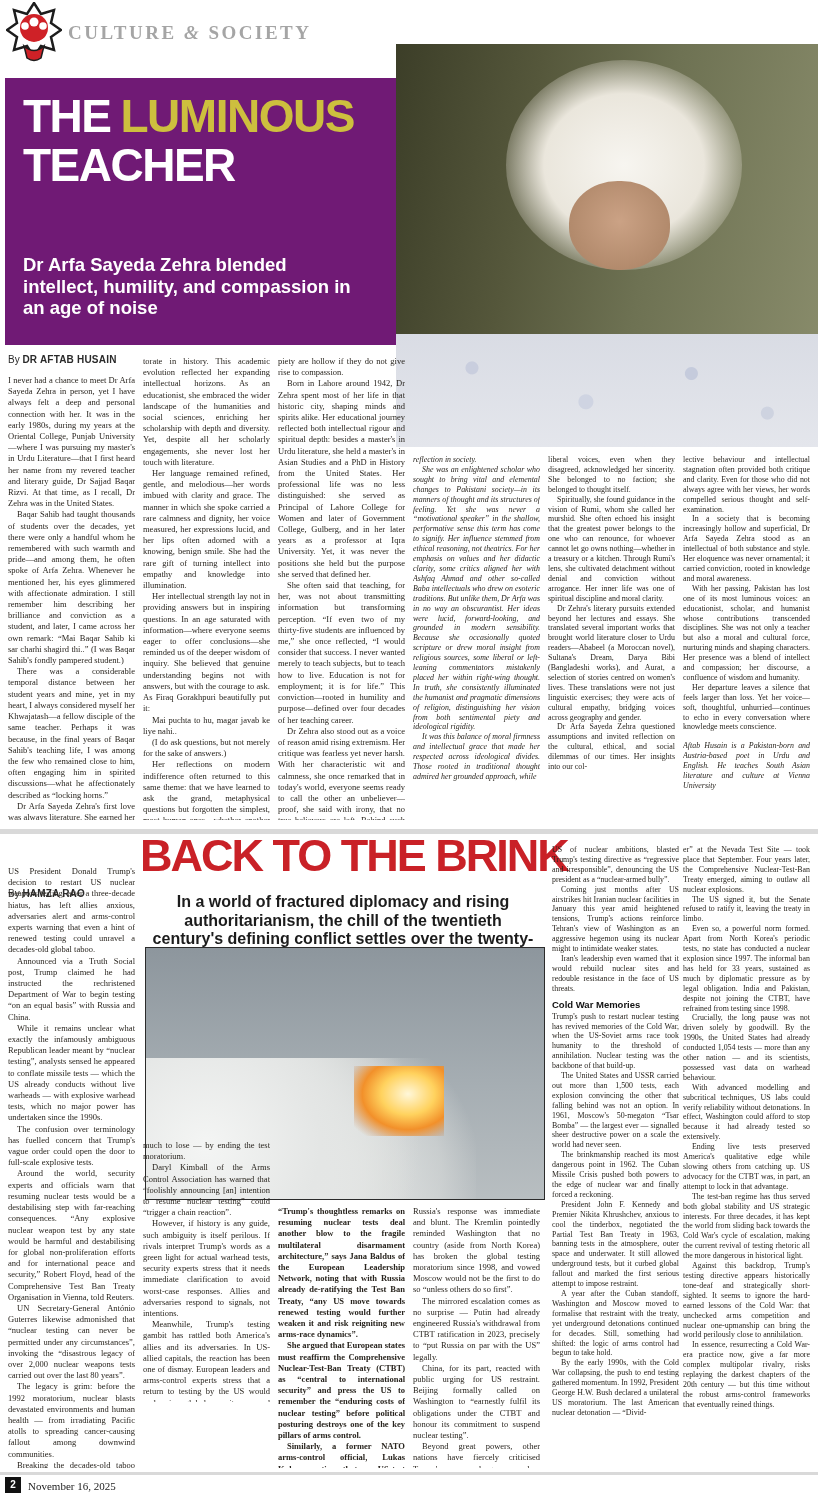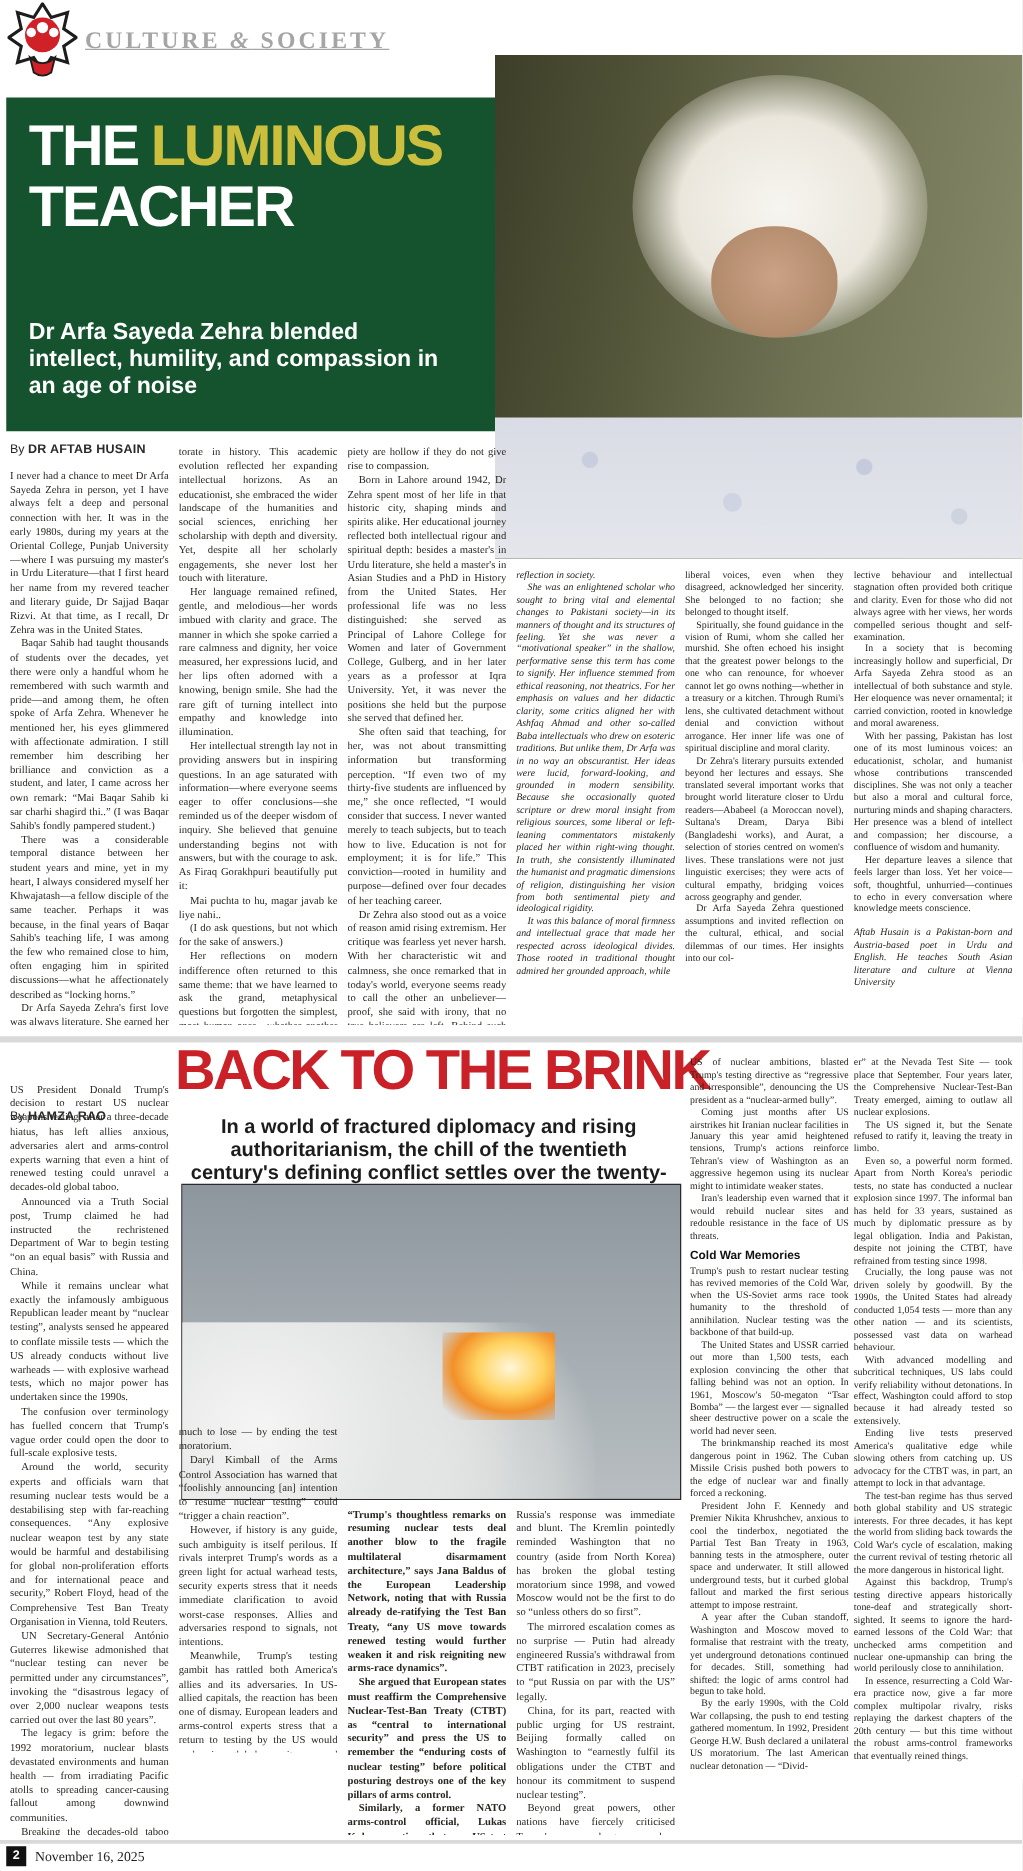--- a/index.html
+++ b/index.html
@@ -1,24 +1,24 @@
 <!DOCTYPE html>
 <html><head>
 <meta charset="utf-8">
 <style>
   html,body{margin:0;padding:0;background:#e9e9e9;}
   .page{position:relative;width:818px;height:1497px;background:#ffffff;overflow:hidden;
         font-family:"Liberation Serif",serif;}
   
   .section-title{position:absolute;left:68px;top:22px;font:bold 19px/22px "Liberation Serif",serif;
-        color:#a5a5a5;letter-spacing:2.5px;text-decoration:underline;}
+        color:#a5a5a5;letter-spacing:2.5px;}
   .section-title .amp{font-style:italic;}
   .header-rule{position:absolute;left:67px;top:87px;width:327px;height:1px;background:#c3c3c3;}
   
-  .a1-block{position:absolute;left:5px;top:78px;width:391px;height:267px;background:#14532d;color:#fff;}
+  .a1-block{position:absolute;left:5px;top:78px;width:391px;height:267px;background:#701a75;color:#fff;}
   .a1-title{position:absolute;left:18px;top:14px;font:bold 46px/49px "Liberation Sans",sans-serif;
         letter-spacing:-1.5px;color:#fff;white-space:nowrap;}
   .a1-title .accent{color:#cdbf3e;margin-left:10px;}
   .a1-standfirst{position:absolute;left:18px;top:176px;width:340px;
         font:bold 18.5px/21.5px "Liberation Sans",sans-serif;color:#fff;}
   
   .photo1{position:absolute;left:396px;top:44px;width:422px;height:403px;overflow:hidden;
         background:linear-gradient(100deg,#3c3e28 0%,#55573b 30%,#6e7253 58%,#8a8d6c 100%);}
   .photo1 .hair{position:absolute;left:26%;top:4%;width:56%;height:52%;border-radius:50%;
         background:radial-gradient(ellipse at center,#f7f5f0 0%,#eae6dc 48%,rgba(225,220,210,.25) 72%,transparent 78%);}
@@ -108,21 +108,21 @@
       <p>I never had a chance to meet Dr Arfa Sayeda Zehra in person, yet I have always felt a deep and personal connection with her. It was in the early 1980s, during my years at the Oriental College, Punjab University—where I was pursuing my master's in Urdu Literature—that I first heard her name from my revered teacher and literary guide, Dr Sajjad Baqar Rizvi. At that time, as I recall, Dr Zehra was in the United States.</p>
       <p>Baqar Sahib had taught thousands of students over the decades, yet there were only a handful whom he remembered with such warmth and pride—and among them, he often spoke of Arfa Zehra. Whenever he mentioned her, his eyes glimmered with affectionate admiration. I still remember him describing her brilliance and conviction as a student, and later, I came across her own remark: “Mai Baqar Sahib ki sar charhi shagird thi..” (I was Baqar Sahib's fondly pampered student.)</p>
       <p>There was a considerable temporal distance between her student years and mine, yet in my heart, I always considered myself her Khwajatash—a fellow disciple of the same teacher. Perhaps it was because, in the final years of Baqar Sahib's teaching life, I was among the few who remained close to him, often engaging him in spirited discussions—what he affectionately described as “locking horns.”</p>
       <p>Dr Arfa Sayeda Zehra's first love was always literature. She earned her master's degree in Urdu literature and later pursued a doc-</p>
     </div>
   <div class="col" style="left:143px;top:356px;height:464px;">
       <p>torate in history. This academic evolution reflected her expanding intellectual horizons. As an educationist, she embraced the wider landscape of the humanities and social sciences, enriching her scholarship with depth and diversity. Yet, despite all her scholarly engagements, she never lost her touch with literature.</p>
       <p>Her language remained refined, gentle, and melodious—her words imbued with clarity and grace. The manner in which she spoke carried a rare calmness and dignity, her voice measured, her expressions lucid, and her lips often adorned with a knowing, benign smile. She had the rare gift of turning intellect into empathy and knowledge into illumination.</p>
       <p>Her intellectual strength lay not in providing answers but in inspiring questions. In an age saturated with information—where everyone seems eager to offer conclusions—she reminded us of the deeper wisdom of inquiry. She believed that genuine understanding begins not with answers, but with the courage to ask. As Firaq Gorakhpuri beautifully put it:</p>
       <p>Mai puchta to hu, magar javab ke liye nahi..</p>
-      <p>(I do ask questions, but not which for the sake of answers.)</p>
+      <p>(I do ask questions, but not merely for the sake of answers.)</p>
       <p>Her reflections on modern indifference often returned to this same theme: that we have learned to ask the grand, metaphysical questions but forgotten the simplest, most human ones—whether another person is well or in need of care. Beneath such observations lay her moral conviction that knowledge and</p>
     </div>
   <div class="col" style="left:278px;top:356px;height:464px;">
       <p>piety are hollow if they do not give rise to compassion.</p>
       <p>Born in Lahore around 1942, Dr Zehra spent most of her life in that historic city, shaping minds and spirits alike. Her educational journey reflected both intellectual rigour and spiritual depth: besides a master's in Urdu literature, she held a master's in Asian Studies and a PhD in History from the United States. Her professional life was no less distinguished: she served as Principal of Lahore College for Women and later of Government College, Gulberg, and in her later years as a professor at Iqra University. Yet, it was never the positions she held but the purpose she served that defined her.</p>
       <p>She often said that teaching, for her, was not about transmitting information but transforming perception. “If even two of my thirty-five students are influenced by me,” she once reflected, “I would consider that success. I never wanted merely to teach subjects, but to teach how to live. Education is not for employment; it is for life.” This conviction—rooted in humility and purpose—defined over four decades of her teaching career.</p>
       <p>Dr Zehra also stood out as a voice of reason amid rising extremism. Her critique was fearless yet never harsh. With her characteristic wit and calmness, she once remarked that in today's world, everyone seems ready to call the other an unbeliever—proof, she said with irony, that no true believers are left. Behind such comments was not cynicism but pain—a lament for the loss of tolerance and self-</p>
     </div>
   <div class="col tight" style="left:413px;top:455px;height:365px;font-style:italic;">
       <p>reflection in society.</p>

